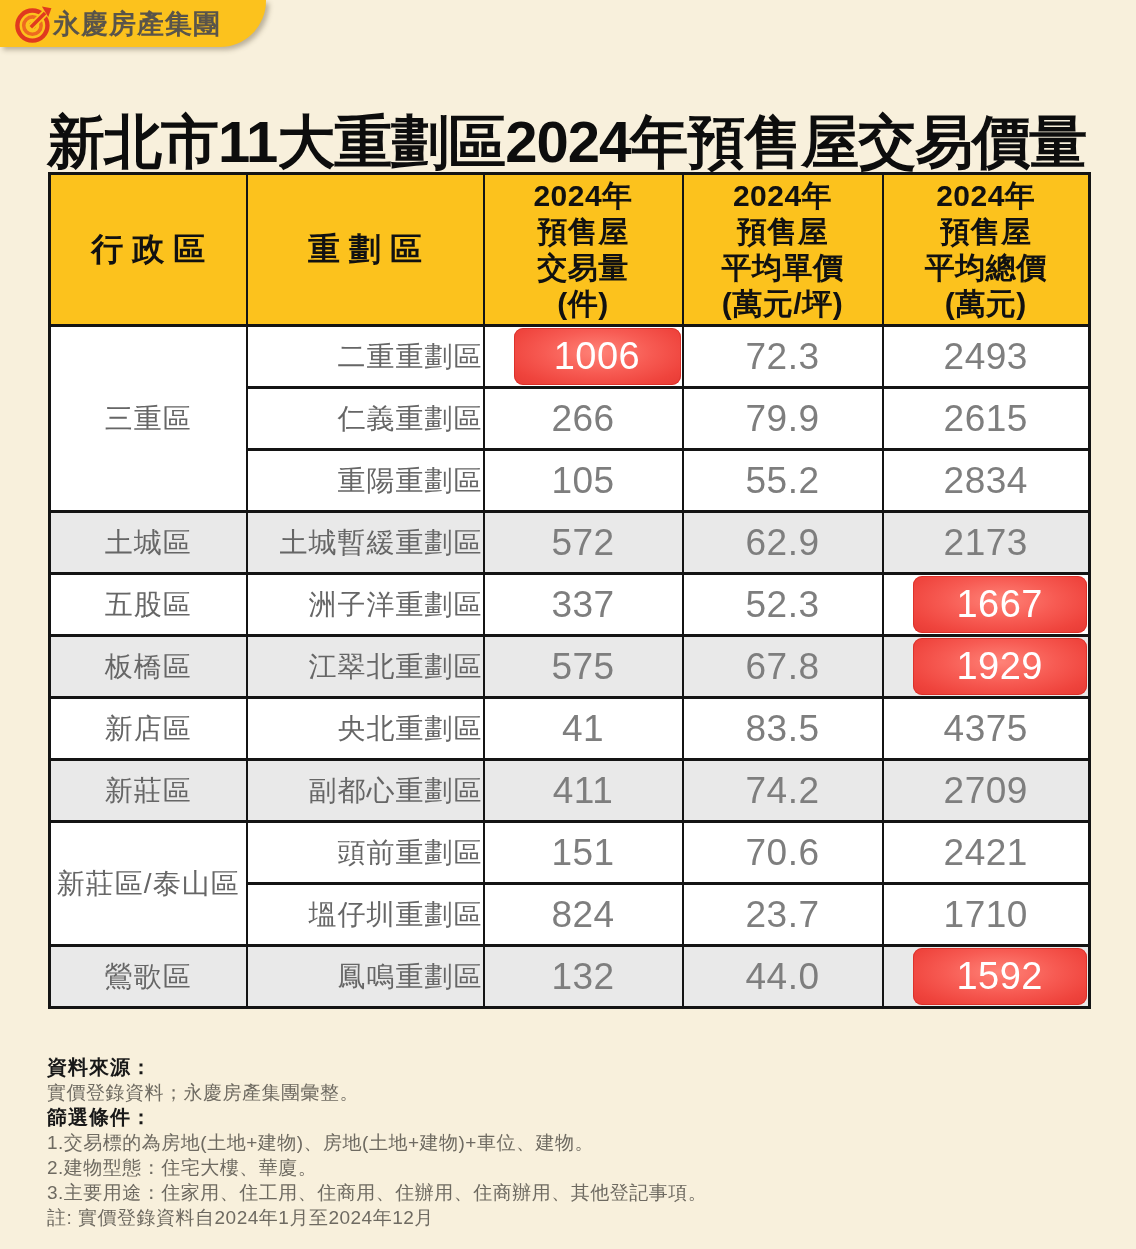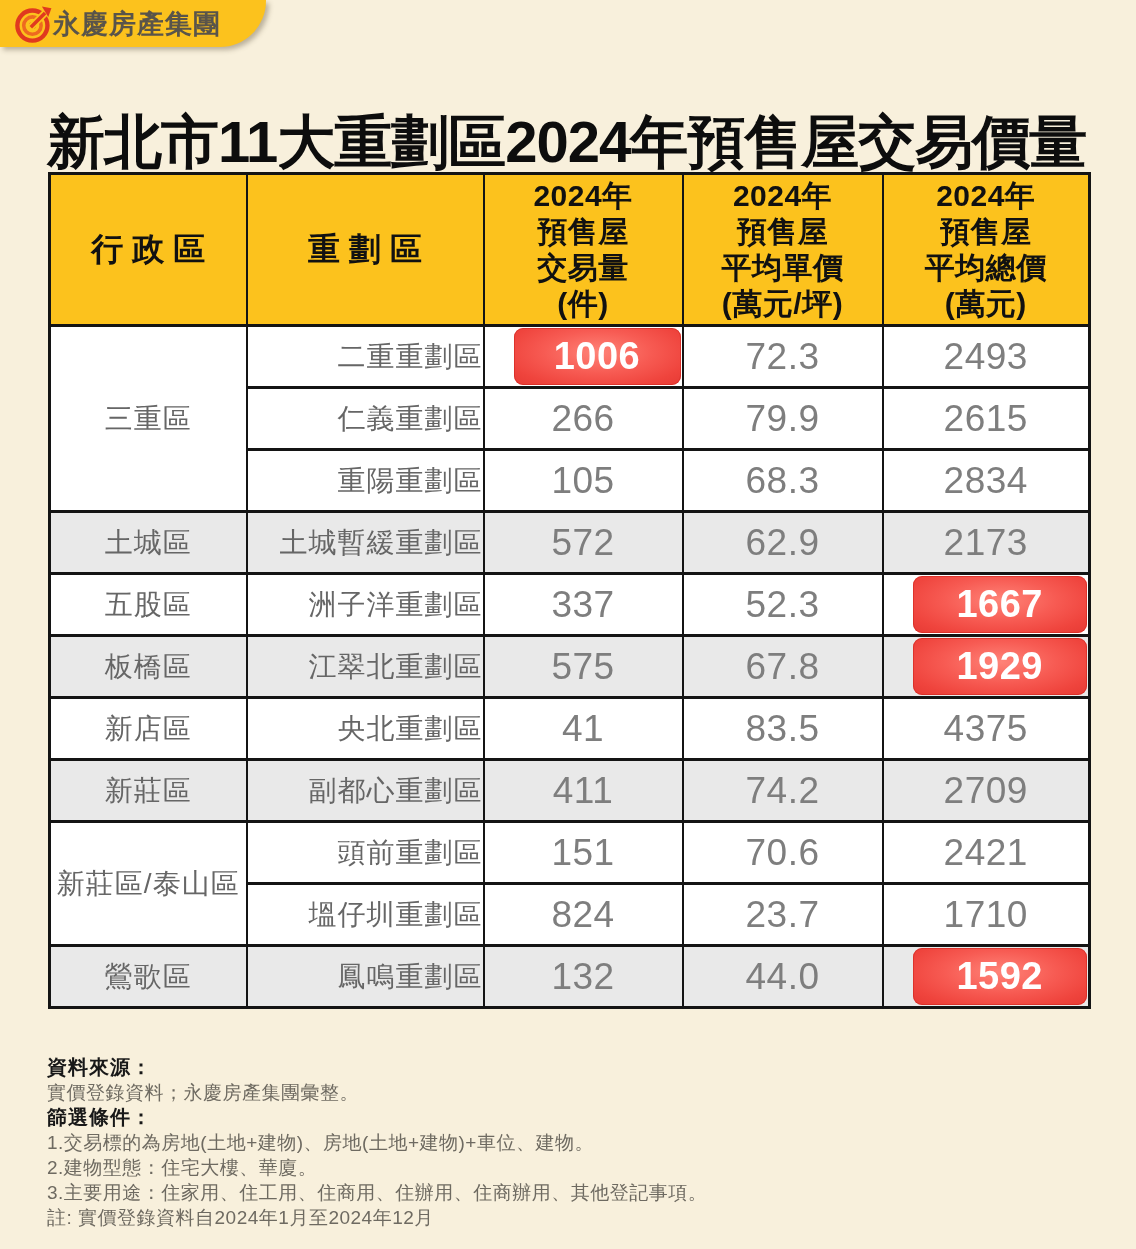--- a/index.html
+++ b/index.html
@@ -89,21 +89,21 @@
   .badge {
     position: absolute;
     top: 1px; left: 1px; right: 1px; bottom: 1px;
     border-radius: 9px;
     background: radial-gradient(ellipse at 50% 42%, #ff8378 0%, #f75b53 45%, #ef443d 78%, #e63a34 100%);
     box-shadow: inset 0 0 0 1px rgba(205,35,28,0.55);
     display: flex;
     align-items: center;
     justify-content: center;
     color: #ffffff;
-    font-weight: bold;
+    font-weight: normal;
     font-size: 38px;
     letter-spacing: 0.5px;
     margin-left: 28px;
   }
   
   .footnotes {
     position: absolute;
     top: 1055px; left: 47px;
     width: 1050px;
   }
@@ -173,21 +173,21 @@
     </tr>
     <tr>
       <td class="zone">仁義重劃區</td>
       <td class="num">266</td>
       <td class="num">79.9</td>
       <td class="num">2615</td>
     </tr>
     <tr>
       <td class="zone">重陽重劃區</td>
       <td class="num">105</td>
-      <td class="num">68.3</td>
+      <td class="num">55.2</td>
       <td class="num">2834</td>
     </tr>
     <tr class="shade-gray">
       <td class="district">土城區</td>
       <td class="zone">土城暫緩重劃區</td>
       <td class="num">572</td>
       <td class="num">62.9</td>
       <td class="num">2173</td>
     </tr>
     <tr>

